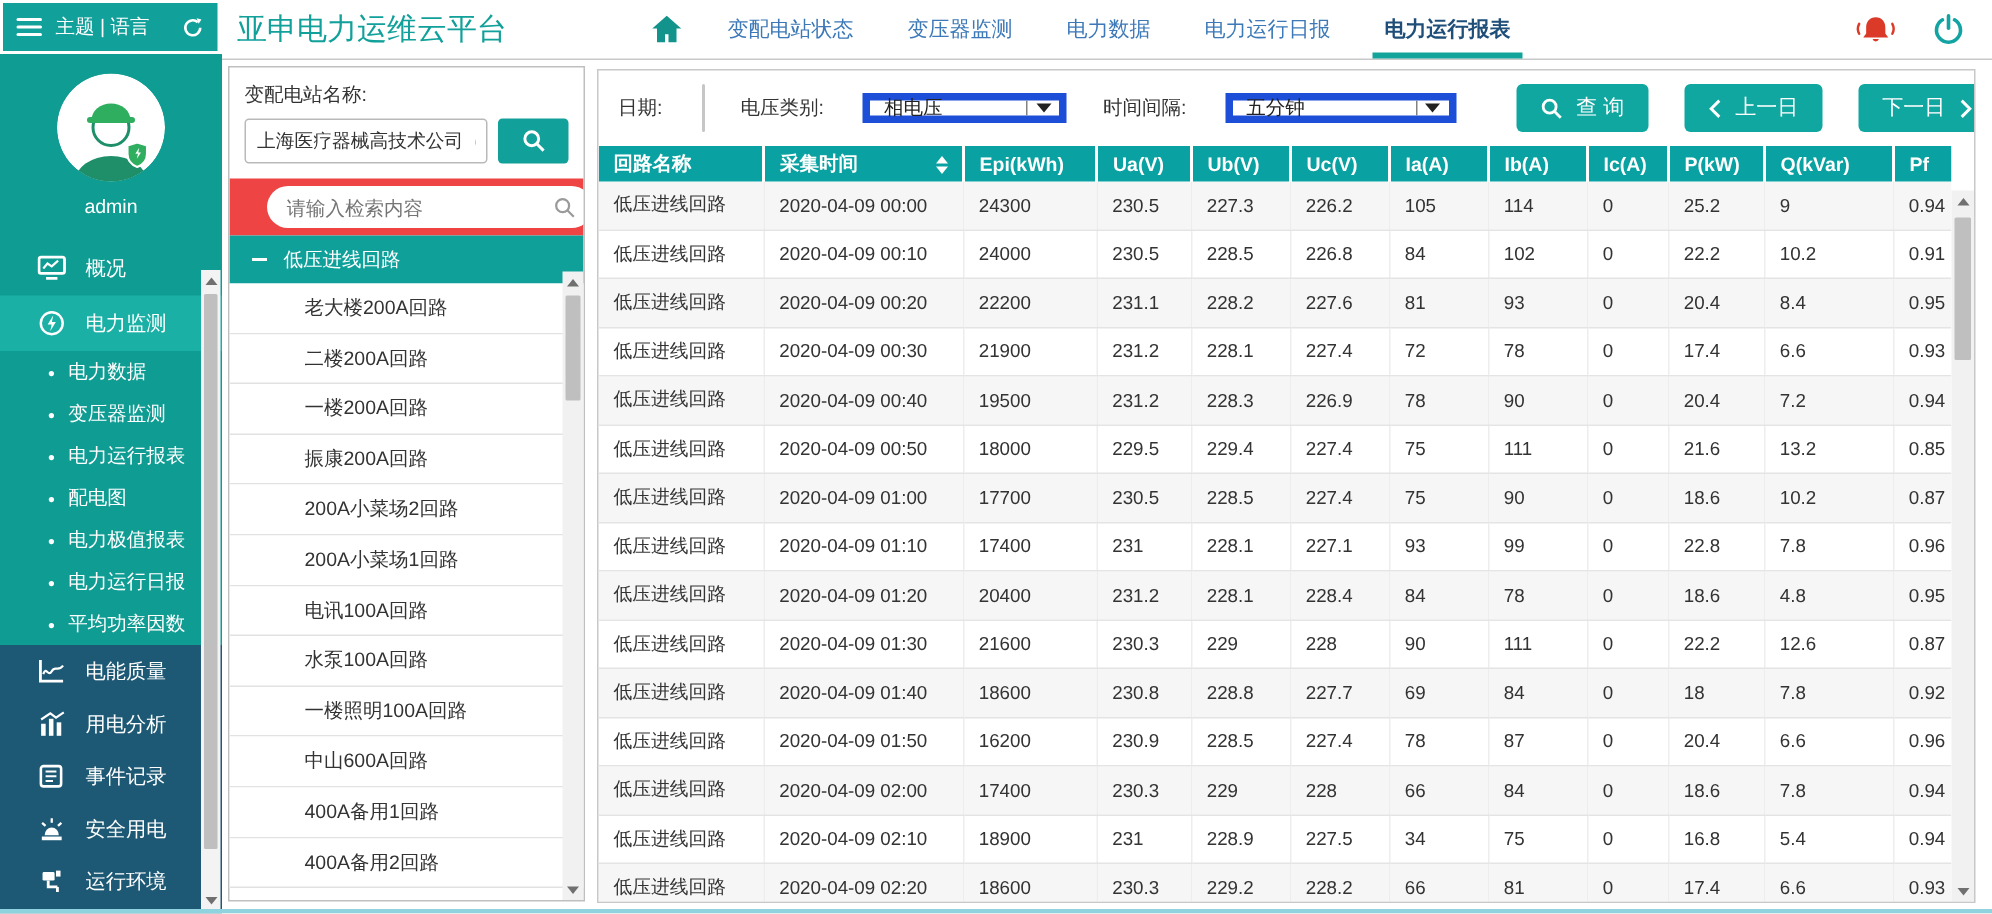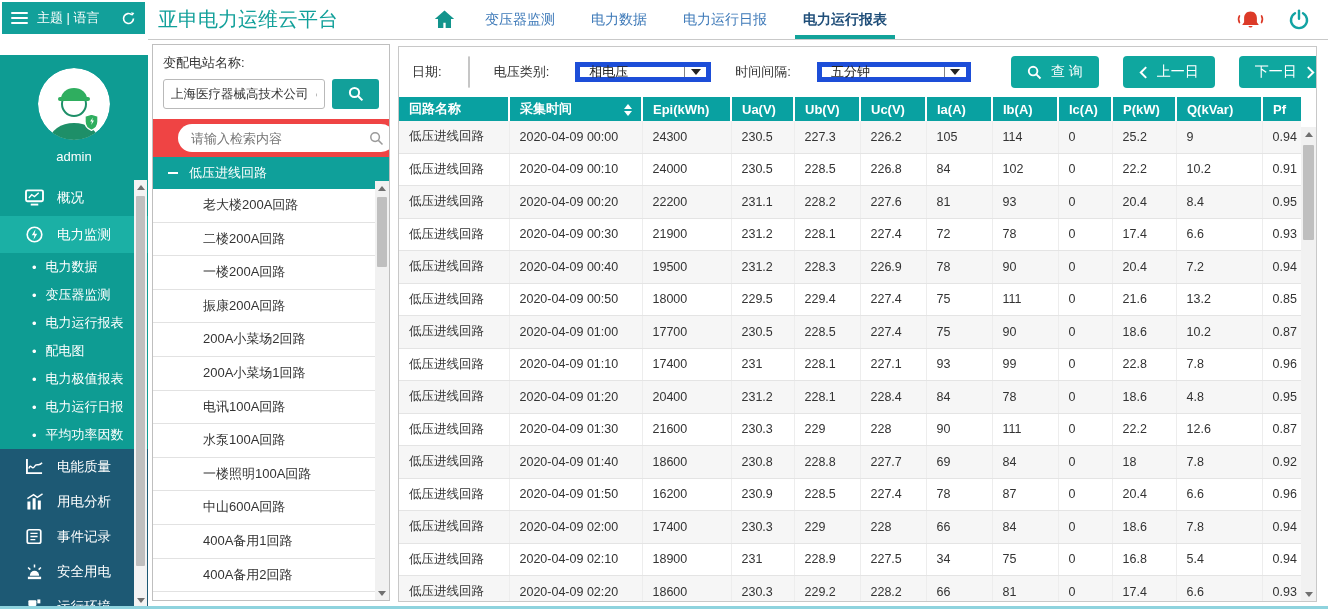--- a/index.html
+++ b/index.html
@@ -8,21 +8,21 @@
   #app::after{content:"";position:absolute;left:0;right:0;bottom:0;height:3px;background:#8ED3DE;z-index:60;}
 
   
   .sidebar{position:absolute;left:0;top:0;width:148px;height:609px;background:#fff;z-index:10;}
   .sb-topbox{position:absolute;left:2px;top:2px;width:143px;height:32px;background:#12A09A;display:flex;
              align-items:center;gap:9px;padding:0 9px;box-sizing:border-box;color:#fff;font-size:13px;}
   .hamburger{display:inline-flex;flex-direction:column;gap:3px;cursor:pointer;}
   .hamburger i{display:block;width:17px;height:2px;background:#fff;border-radius:1px;}
   .sb-top-label{cursor:pointer;white-space:nowrap;}
   .sb-refresh{margin-left:auto;cursor:pointer;display:flex;align-items:center;}
-  .sb-body{position:absolute;left:0;top:55px;width:148px;bottom:0;background:#0E9C93;display:flex;flex-direction:column;overflow:hidden;}
+  .sb-body{position:absolute;left:0;top:36px;width:148px;bottom:0;background:#0E9C93;display:flex;flex-direction:column;overflow:hidden;}
   .sb-user{text-align:center;padding-top:13px;color:#fff;}
   .sb-user svg{display:block;margin:0 auto;}
   .sb-username{font-size:13px;margin-top:9px;}
   .sb-nav{margin-top:15px;}
   .sb-item{height:37px;display:flex;align-items:center;gap:13px;padding-left:24px;color:#fff;font-size:13.5px;cursor:pointer;}
   .sb-item.active{background:#1BB0A5;}
   .sb-ico{width:20px;display:inline-flex;justify-content:center;}
   .sb-sub{height:28px;display:flex;align-items:center;padding-left:32px;color:#fff;font-size:13px;cursor:pointer;}
   .sb-sub::before{content:"•";margin-right:9px;font-size:13px;}
   .sb-dark{background:#1D5974;flex:1;}
@@ -249,20 +249,21 @@
 
   <header class="main-header">
     <h1 class="page-title">亚申电力运维云平台</h1>
     <span class="home-btn">
       <svg viewBox="0 0 20 18" width="21" height="19">
           <path d="M10 0.5L0.8 8.6h3v8.6h5.1v-5h2.2v5h5.1V8.6h3z" fill="#12948C"></path>
         </svg>
     </span>
     <nav class="tabs">
 
+    <a class="tab">变配电站状态</a>
         <a class="tab">变压器监测</a>
         <a class="tab">电力数据</a>
         <a class="tab">电力运行日报</a>
         <a class="tab active">电力运行报表</a>
       </nav>
     <div class="header-icons">
       <span class="hdr-icon">
         <svg viewBox="0 0 32 24" width="31" height="24">
           <path d="M16 3.2c4.2 0 6.6 3 6.6 7v4.2l2 2.8H7.4l2-2.8v-4.2c0-4 2.4-7 6.6-7z" fill="#DC3A28"></path>
           <path d="M13.8 18.2a2.3 2.3 0 0 0 4.4 0z" fill="#DC3A28"></path>

